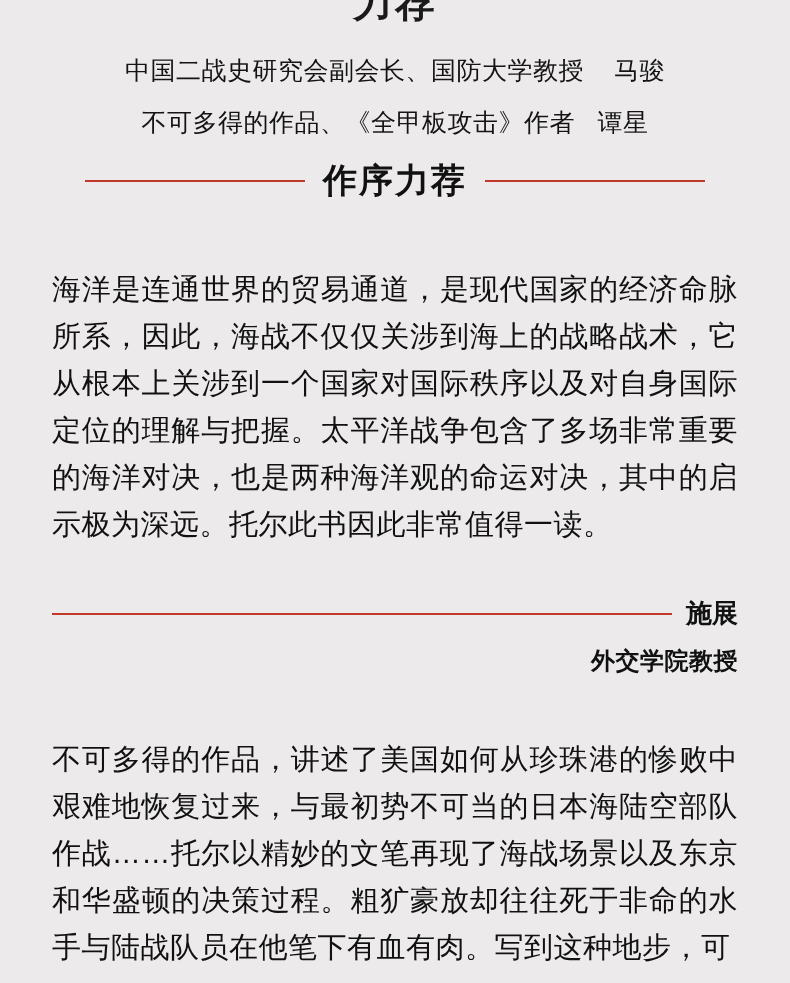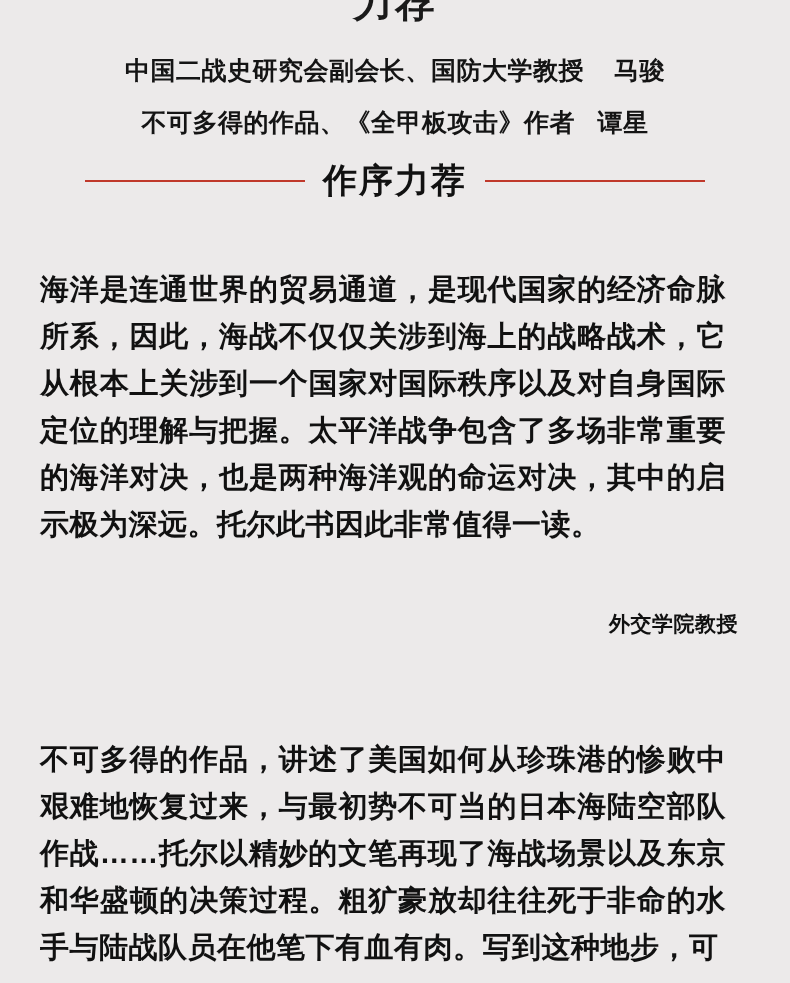--- a/index.html
+++ b/index.html
@@ -44,21 +44,21 @@
 
   .endorsers {
     position: absolute;
     top: 44px;
     left: 0;
     width: 790px;
     text-align: center;
   }
   .endorser-line {
     font-size: 25px;
-    font-weight: bold;
+    font-weight: normal;
     line-height: 52px;
     color: #141414;
     letter-spacing: 0.5px;
     white-space: pre;
   }
 
   .heading-row {
     position: absolute;
     top: 158px;
     left: 0;
@@ -77,23 +77,22 @@
   .heading-text {
     font-size: 34px;
     font-weight: bold;
     letter-spacing: 2px;
     color: #111;
     white-space: nowrap;
   }
 
   .quote-block {
     position: absolute;
-    left: 40px;
+    left: 52px;
     width: 686px;
-    font-weight: bold;
   }
   .quote-1 { top: 266px; }
   .quote-2 { top: 722px; margin-top: 14px; }
   .quote-para {
     font-size: 29px;
     line-height: 47px;
     color: #111;
     text-align: justify;
     text-justify: inter-ideograph;
     letter-spacing: 0.5px;
@@ -118,21 +117,21 @@
     margin-right: 14px;
   }
   .attrib-name {
     font-size: 26px;
     font-weight: bold;
     color: #111;
     white-space: nowrap;
   }
   .attrib-title {
     text-align: right;
-    font-size: 21px;
+    font-size: 24px;
     font-weight: bold;
     color: #111;
     margin-top: 14px;
     letter-spacing: 0.5px;
   }
 
   .bottom-fade {
     position: absolute;
     left: 0;
     bottom: 0;
@@ -160,20 +159,24 @@
     <div class="heading-rule left"></div>
     <div class="heading-text">作序力荐</div>
     <div class="heading-rule right"></div>
   </div>
 
   <div class="quote-block quote-1">
     <p class="quote-para">海洋是连通世界的贸易通道，是现代国家的经济命脉所系，因此，海战不仅仅关涉到海上的战略战术，它从根本上关涉到一个国家对国际秩序以及对自身国际定位的理解与把握。太平洋战争包含了多场非常重要的海洋对决，也是两种海洋观的命运对决，其中的启示极为深远。托尔此书因此非常值得一读。</p>
   </div>
 
   <div class="attrib">
+    <div class="attrib-row">
+      <div class="attrib-rule"></div>
+      <div class="attrib-name">施展</div>
+    </div>
     <div class="attrib-title">外交学院教授</div>
   </div>
 
   <div class="quote-block quote-2">
     <p class="quote-para">不可多得的作品，讲述了美国如何从珍珠港的惨败中艰难地恢复过来，与最初势不可当的日本海陆空部队作战……托尔以精妙的文笔再现了海战场景以及东京和华盛顿的决策过程。粗犷豪放却往往死于非命的水手与陆战队员在他笔下有血有肉。写到这种地步，可</p>
   </div>
 
   <div class="bottom-fade"></div>
 
 </div>

